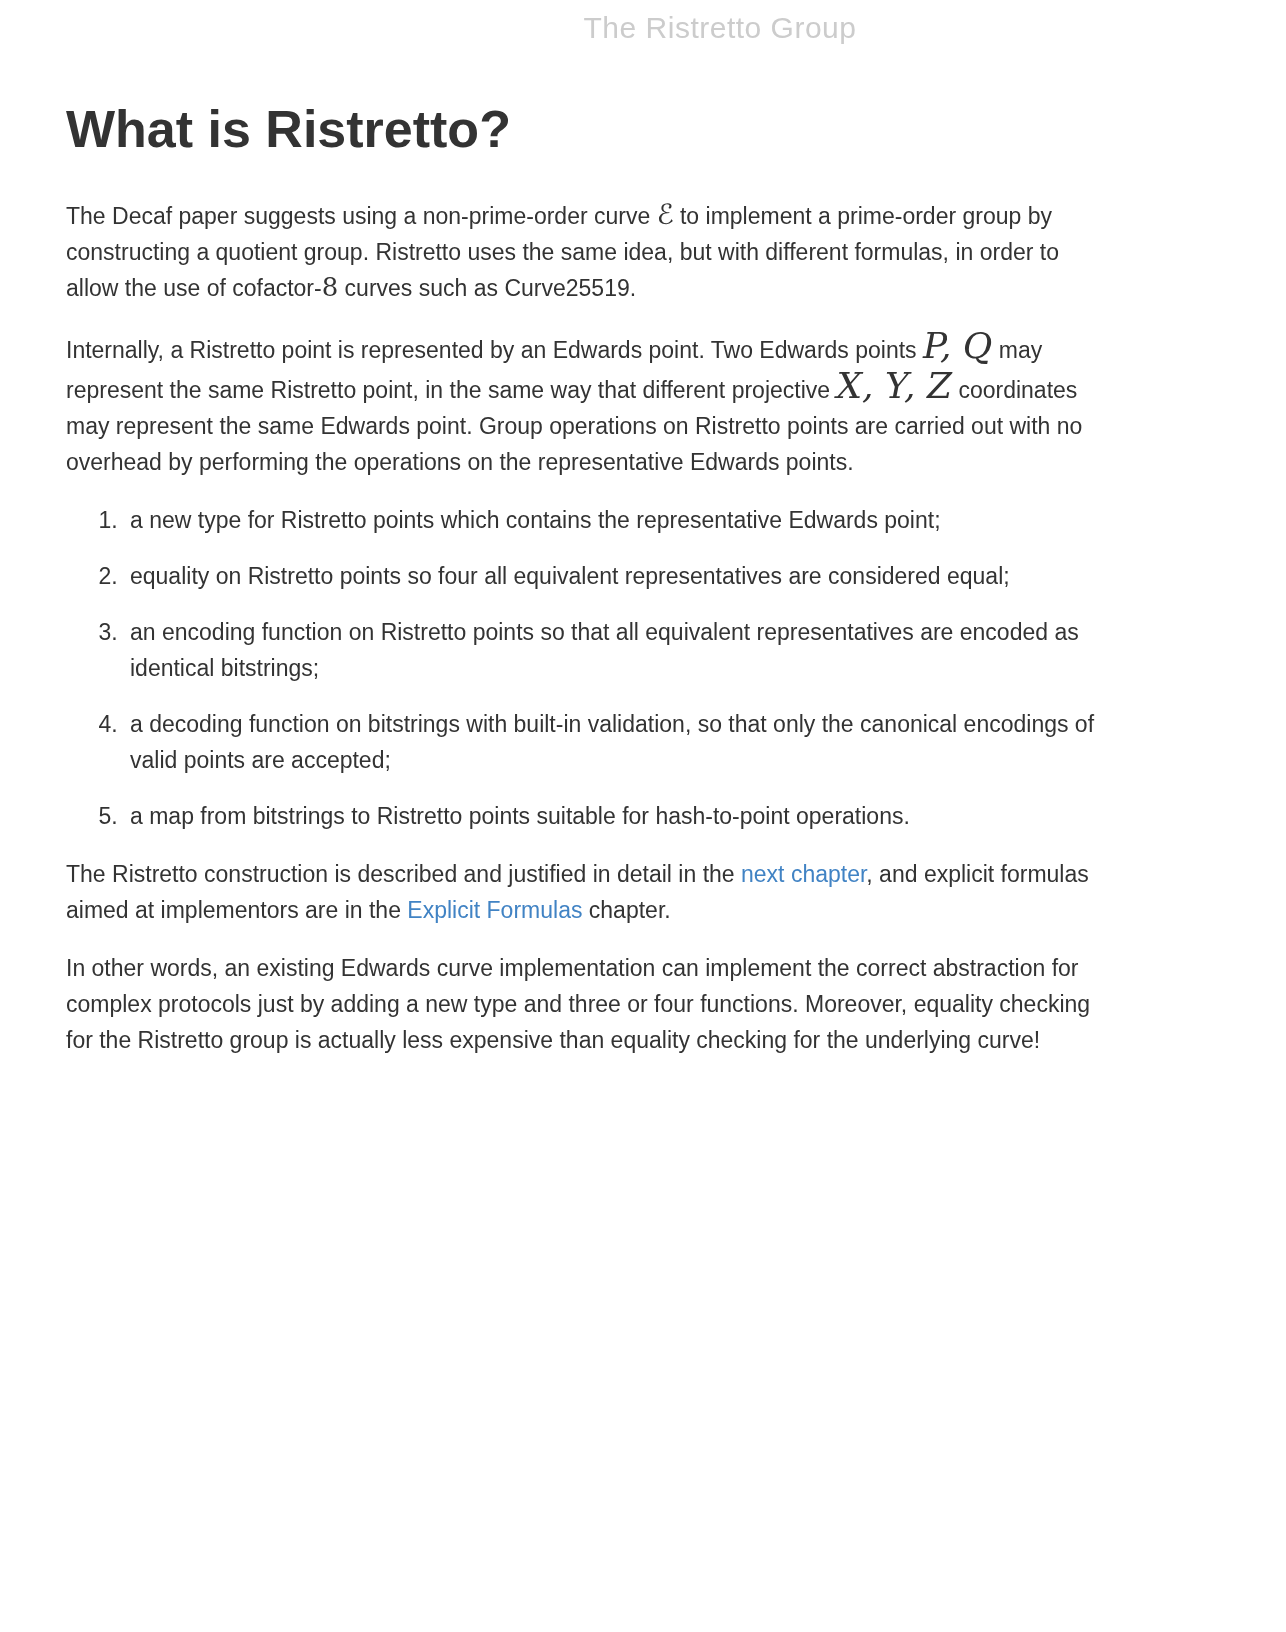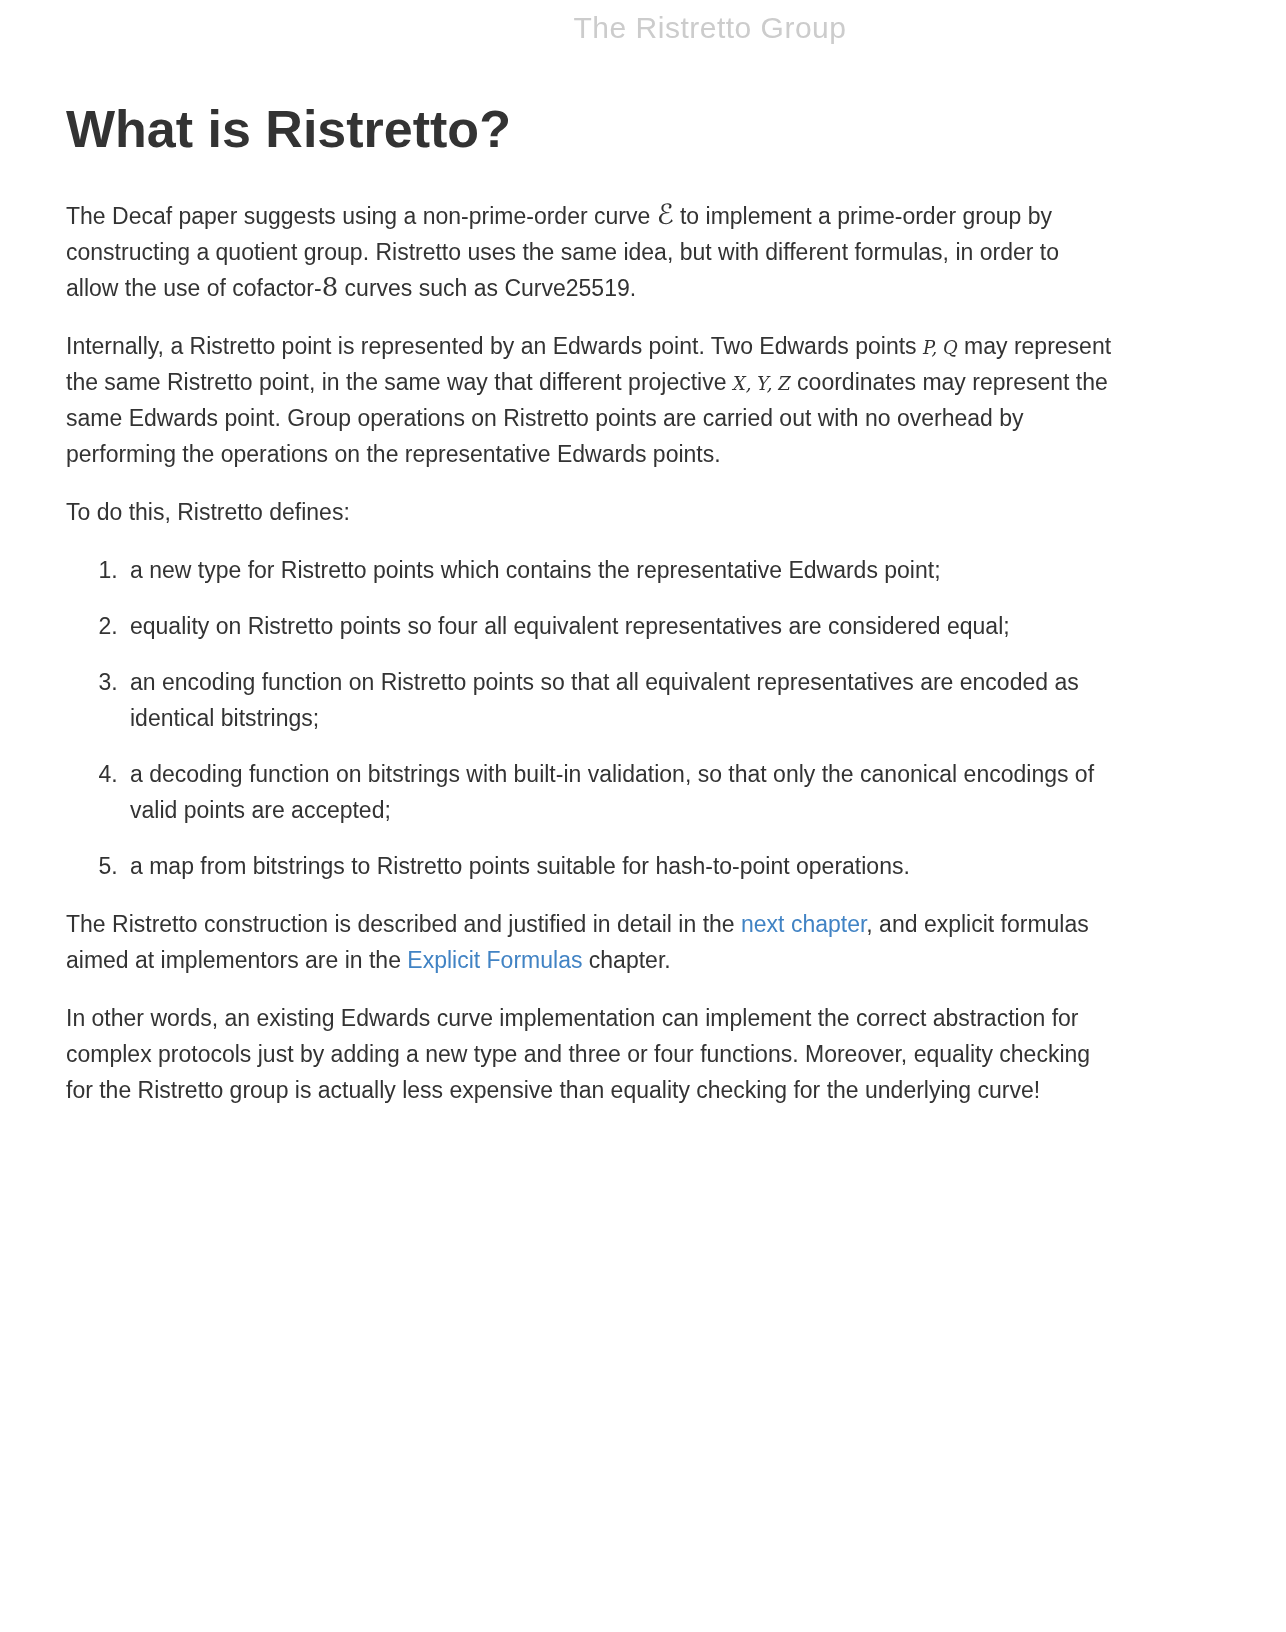--- a/index.html
+++ b/index.html
@@ -25,21 +25,21 @@
   
   .menu-bar {
     padding-top: 7px;
     height: 49px;
     text-align: center;
     white-space: nowrap;
   }
   .menu-title {
     display: inline-block;
     position: relative;
-    left: 67px;
+    left: 77px;
     margin: 0;
     font-size: 30px;
     font-weight: 300;
     line-height: 41px;
     color: var(--book-title);
     letter-spacing: 0.5px;
   }
   
   .content {
     padding: 0 66px;
@@ -64,21 +64,21 @@
   .content li {
     margin: 20px 0;
     padding-left: 6px;
     font-size: 23px;
     line-height: 36px;
   }
   
   .math-var {
     font-family: "DejaVu Serif", "Liberation Serif", serif;
     font-style: italic;
-    font-size: 18px;
+    font-size: 36px;
     line-height: 1;
   }
   .math-num {
     font-family: "DejaVu Serif", "Liberation Serif", serif;
     font-style: normal;
     font-size: 26px;
     line-height: 1;
   }
   .math-cal {
     font-family: "DejaVu Serif", "DejaVu Sans", serif;
@@ -97,21 +97,20 @@
 
 <header class="menu-bar">
   <h2 class="menu-title">The Ristretto Group</h2>
 </header>
 
 <main class="content">
   <h1>What is Ristretto?</h1>
   <div id="blocks">
       <p>The Decaf paper suggests using a non-prime-order curve <span class="math-cal">ℰ</span> to implement a prime-order group by constructing a quotient group. Ristretto uses the same idea, but with different formulas, in order to allow the use of cofactor-<span class="math-num">8</span> curves such as Curve25519.</p>
       <p>Internally, a Ristretto point is represented by an Edwards point. Two Edwards points <span class="math-var">P, Q</span> may represent the same Ristretto point, in the same way that different projective <span class="math-var">X, Y, Z</span> coordinates may represent the same Edwards point. Group operations on Ristretto points are carried out with no overhead by performing the operations on the representative Edwards points.</p>
-      <p>To do this, Ristretto defines:</p>
       <ol>
         <li>a new type for Ristretto points which contains the representative Edwards point;</li>
         <li>equality on Ristretto points so four all equivalent representatives are considered equal;</li>
         <li>an encoding function on Ristretto points so that all equivalent representatives are encoded as identical bitstrings;</li>
         <li>a decoding function on bitstrings with built-in validation, so that only the canonical encodings of valid points are accepted;</li>
         <li>a map from bitstrings to Ristretto points suitable for hash-to-point operations.</li>
       </ol>
       <p>The Ristretto construction is described and justified in detail in the <a class="link" href="#">next chapter</a>, and explicit formulas aimed at implementors are in the <a class="link" href="#">Explicit Formulas</a> chapter.</p>
       <p>In other words, an existing Edwards curve implementation can implement the correct abstraction for complex protocols just by adding a new type and three or four functions. Moreover, equality checking for the Ristretto group is actually less expensive than equality checking for the underlying curve!</p>
     </div>

